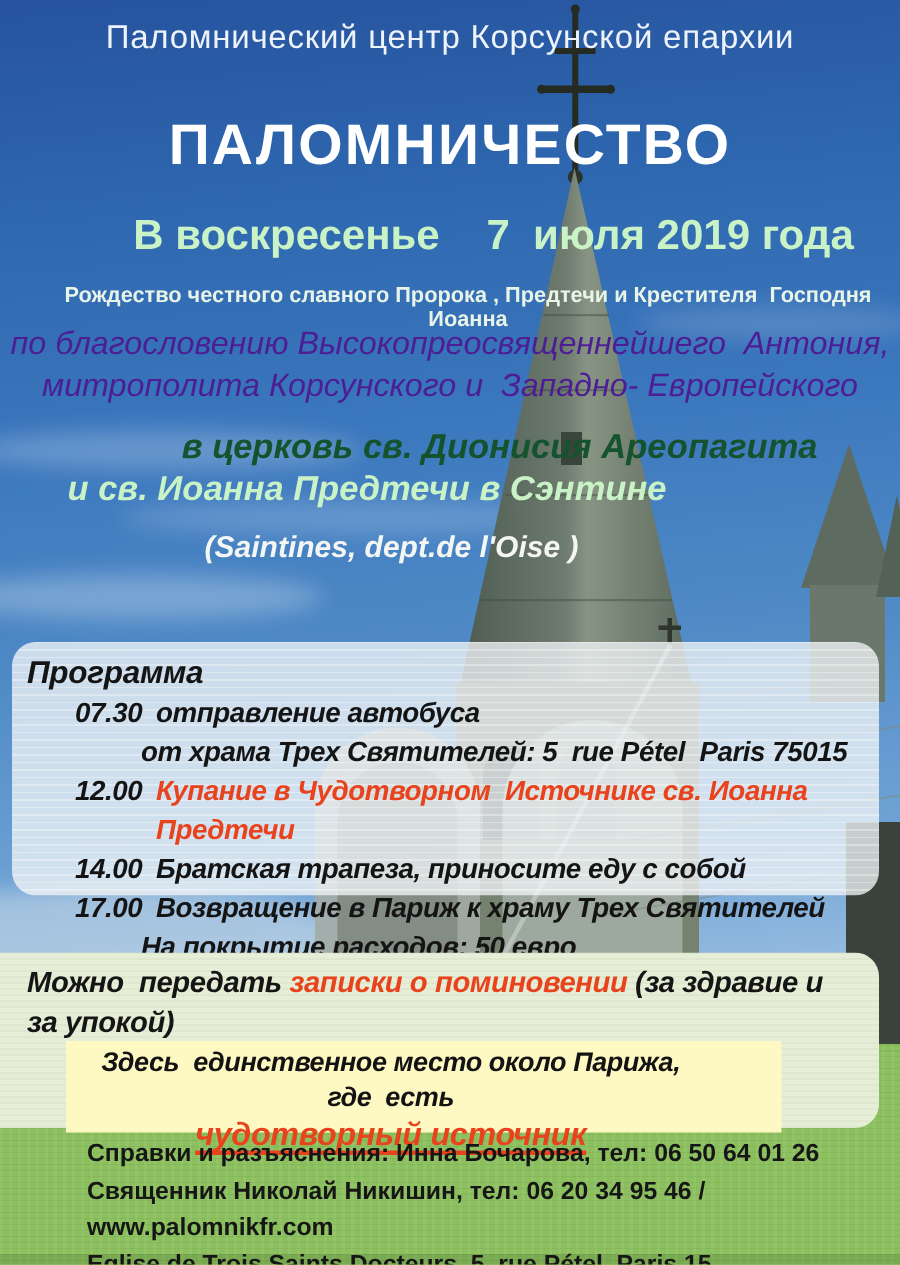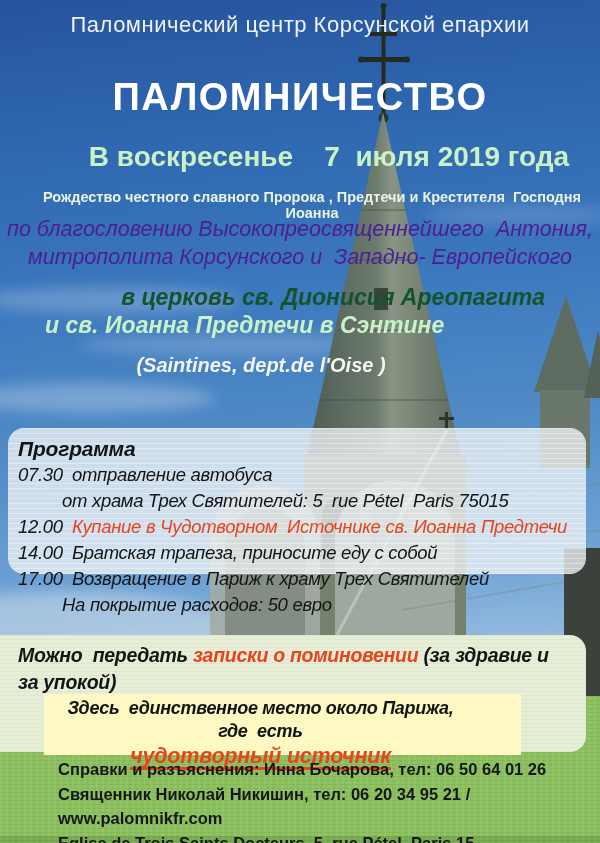--- a/index.html
+++ b/index.html
@@ -42,29 +42,29 @@
               font-size:21.5px; font-style:italic; color:#4c1d95; line-height:28px; }
   .dest1 { left:0; top:284px; width:600px; text-align:right; padding-right:55px; box-sizing:border-box; z-index:5;
            font-size:23px; font-weight:700; font-style:italic; color:#14532d; }
   .dest2 { left:0; top:312px; width:600px; text-align:left; padding-left:45px; box-sizing:border-box; z-index:5;
            font-size:23px; font-weight:700; font-style:italic; color:#c9f2c6; }
   .saintines { left:0; top:354px; width:600px; text-align:center; padding-right:78px; box-sizing:border-box; z-index:5;
                font-size:20px; font-weight:700; font-style:italic; color:#f3f6f3; }
 
   
   .program-panel {
-    left:8px; top:428px; width:578px; height:146px; box-sizing:border-box; z-index:4;
+    left:8px; top:428px; width:578px; height:169px; box-sizing:border-box; z-index:4;
     background:rgba(240,244,246,.78);
     background-image:repeating-linear-gradient(180deg, rgba(255,255,255,.35) 0 1px, rgba(0,0,0,0) 1px 5px);
     border-radius:16px;
     padding:8px 12px 0 10px;
     color:#141414;
   }
   .pheading { font-size:21px; font-weight:800; font-style:italic; line-height:26px; letter-spacing:-.2px; }
-  .prow { display:flex; font-size:18.5px; font-weight:400; font-style:italic; line-height:26px; letter-spacing:-.3px; }
+  .prow { display:flex; font-size:18.5px; font-weight:700; font-style:italic; line-height:26px; letter-spacing:-.3px;margin-left:32px; }
   .ptime { width:46px; margin-right:8px; flex:0 0 auto; }
   .prow.indent .ptime { width:36px; }
   .red { color:#e8431c; }
 
   
   .notes-panel {
     left:0; top:635px; width:586px; height:117px; box-sizing:border-box; z-index:5;
     background:#e7eed8;
     background-image:repeating-linear-gradient(180deg, rgba(130,150,100,.08) 0 1px, rgba(0,0,0,0) 1px 4px);
     border-radius:0 16px 16px 0;
@@ -212,15 +212,15 @@
   </div>
 </div>
 
 <div class="abs yellow-box">
   <div class="yblack t">Здесь  единственное место около Парижа, где  есть</div>
   <div class="yred t">чудотворный источник</div>
 </div>
 
 <div class="abs contacts">
   <div class="t">Справки и разъяснения: Инна Бочарова, тел: 06 50 64 01 26</div>
-  <div class="t">Священник Николай Никишин, тел: 06 20 34 95 21 / www.palomnikfr.com</div>
+  <div class="t">Священник Николай Никишин, тел: 06 20 34 95 46 / www.palomnikfr.com</div>
   <div class="t">Eglise de Trois Saints Docteurs, 5, rue Pétel, Paris 15</div>
 </div>
 
 </body></html>

